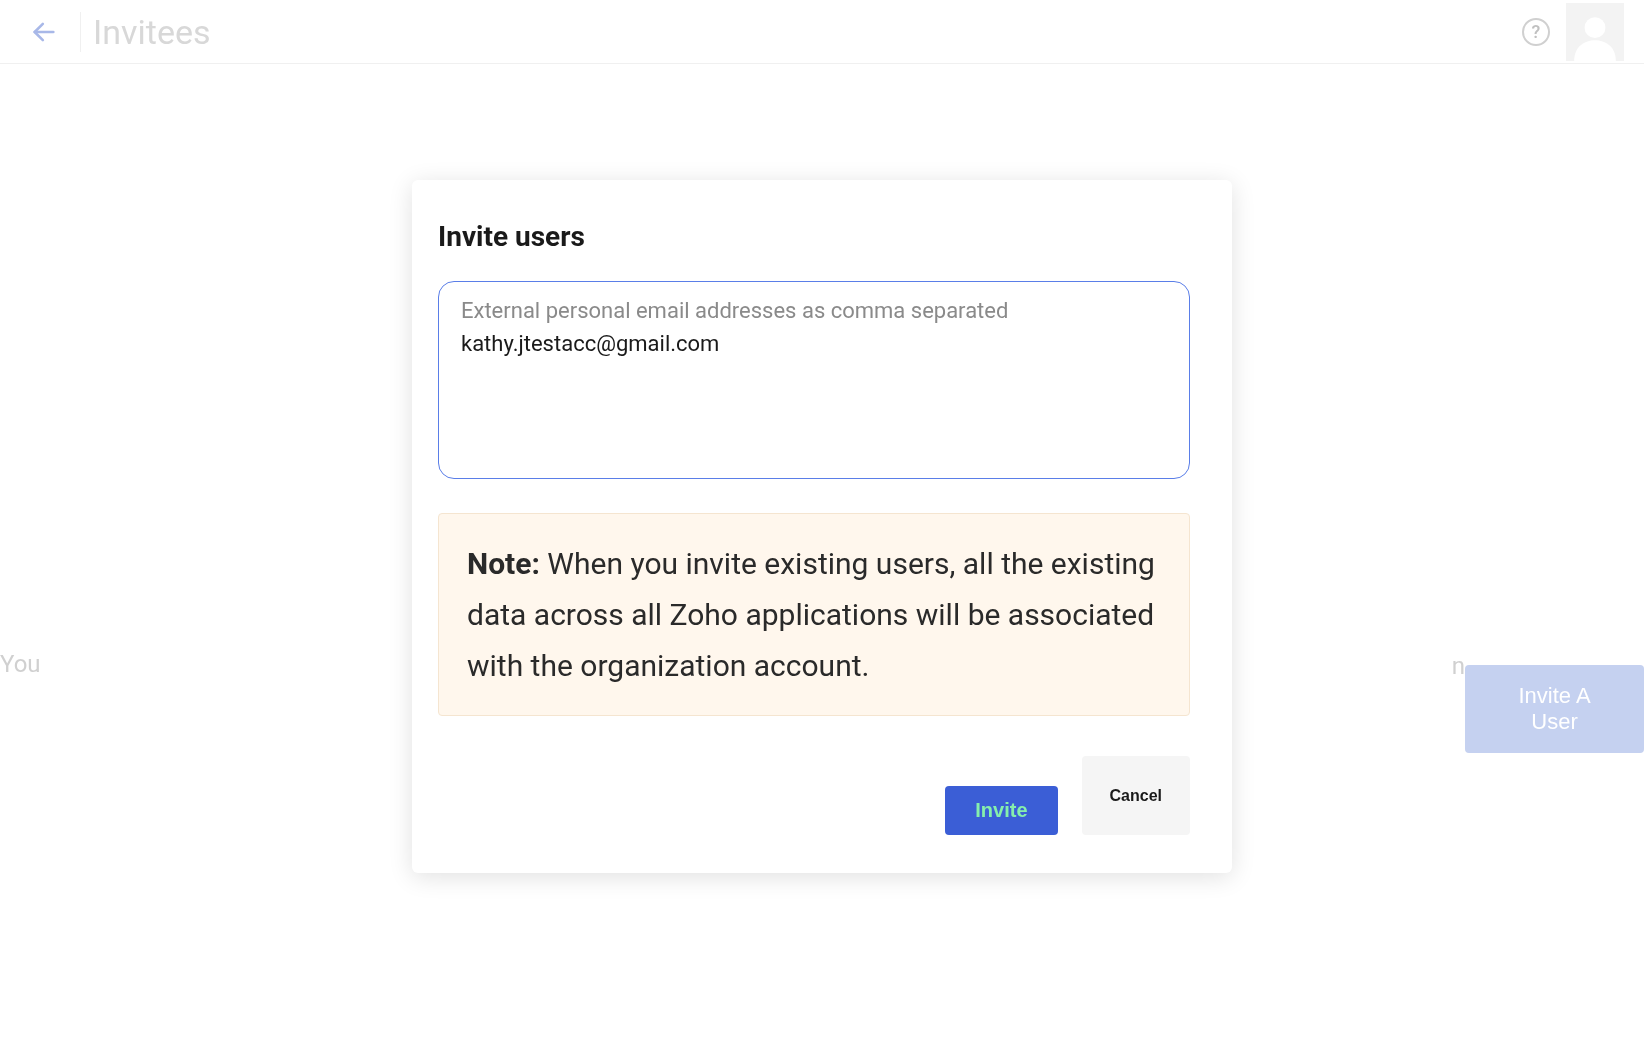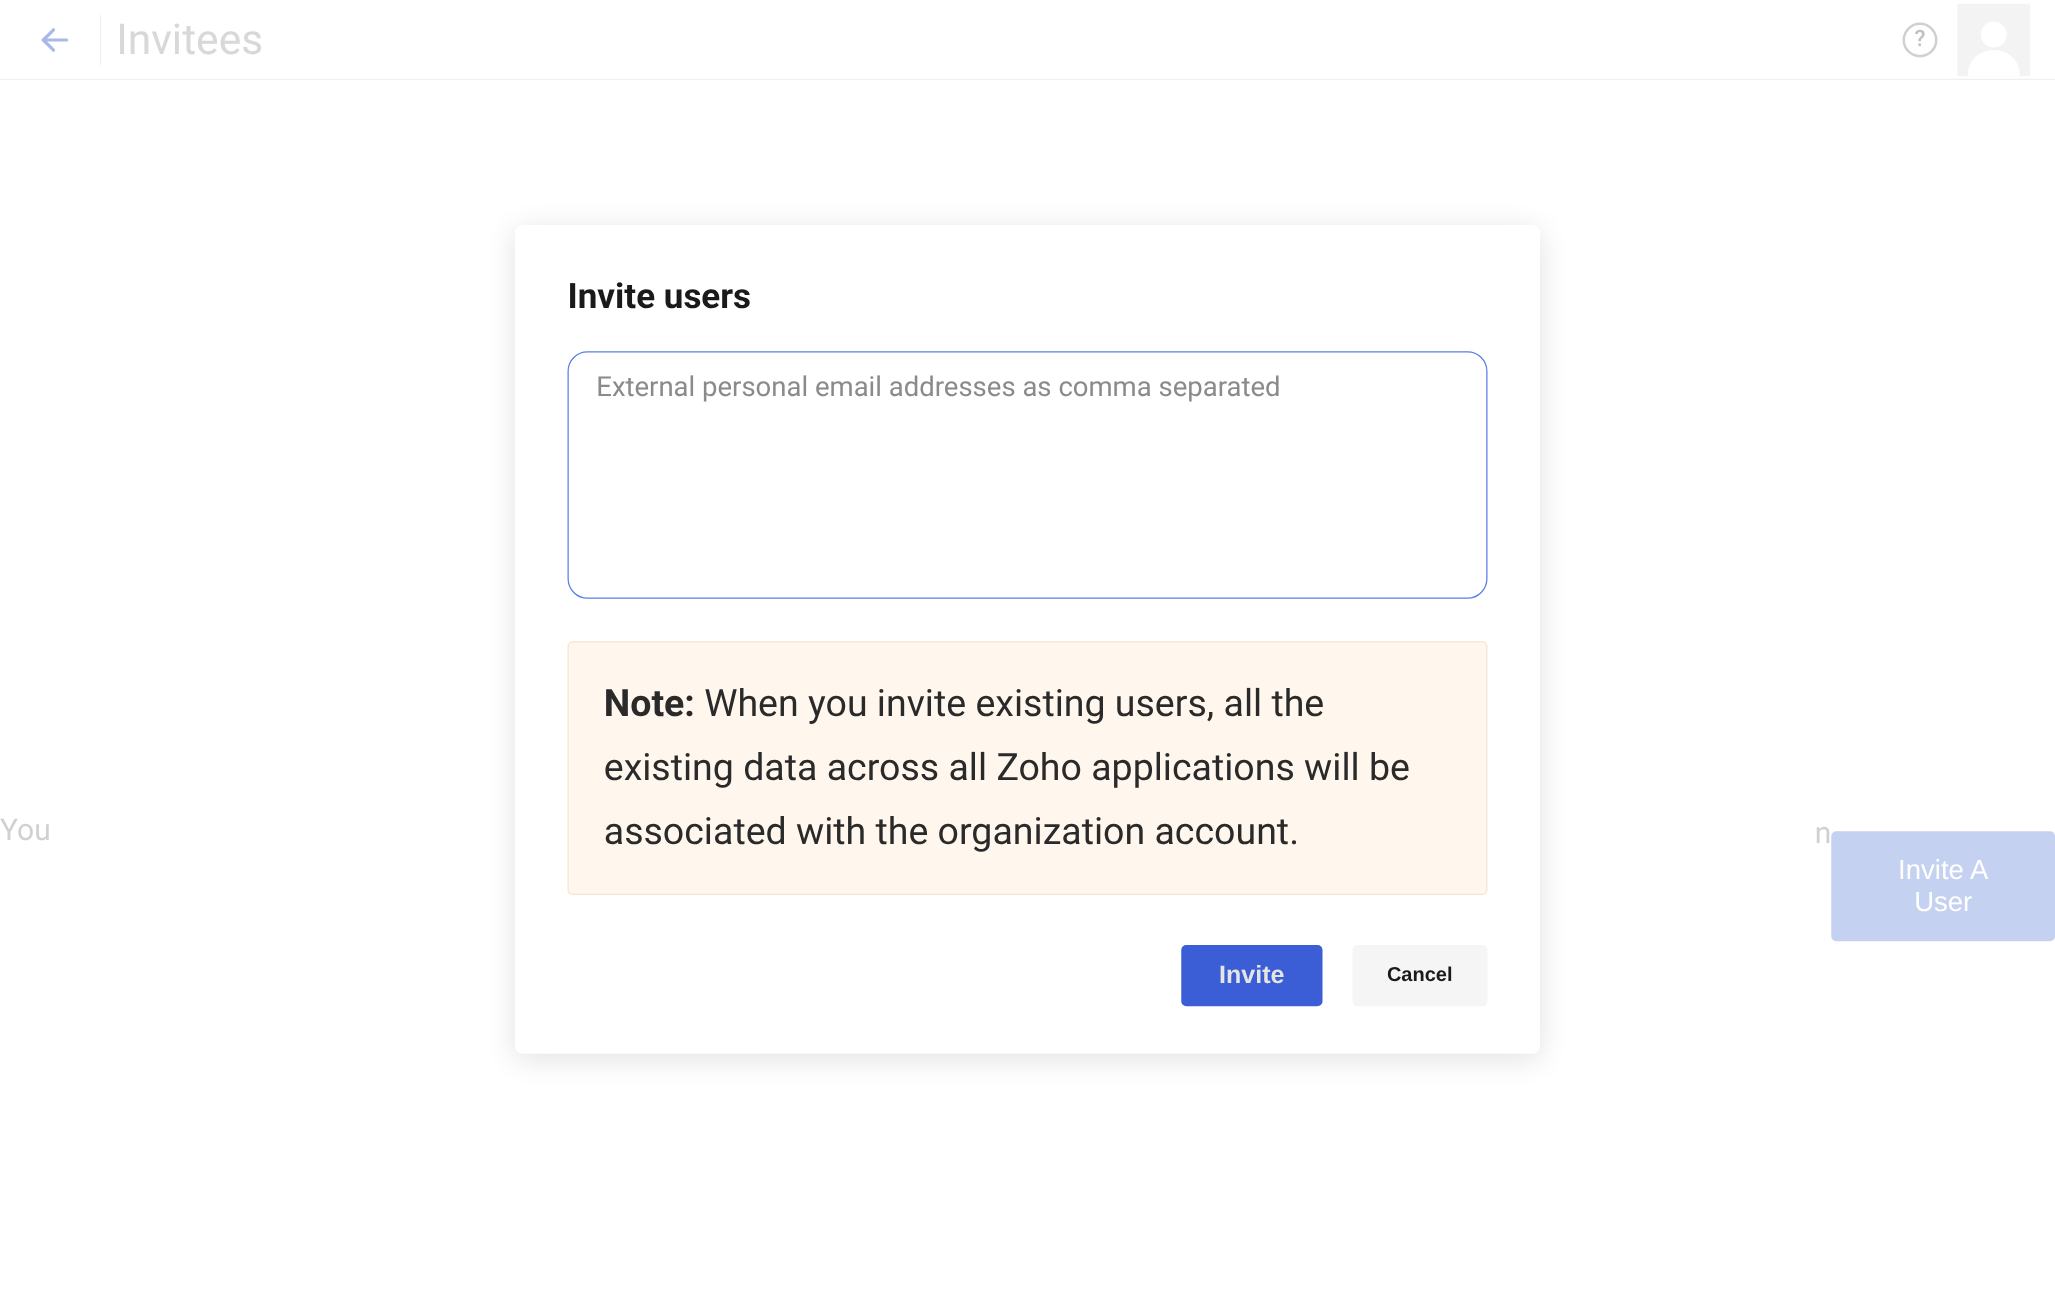--- a/index.html
+++ b/index.html
@@ -114,21 +114,21 @@
       display: flex;
       align-items: flex-start;
       justify-content: center;
       padding-top: 180px;
     }
     .modal {
       background: #ffffff;
       width: 820px;
       border-radius: 6px;
       box-shadow: 0 4px 24px rgba(0,0,0,0.12);
-      padding: 40px 42px 38px 42px;
+      padding: 40px 42px 38px 26px;
     }
     .modal-title {
       font-size: 28px;
       font-weight: 700;
       color: #1a1a1a;
       margin-bottom: 28px;
     }
     .email-input-wrapper {
       border: 1.5px solid #5a7ee8;
       border-radius: 16px;
@@ -164,27 +164,28 @@
     .note-label {
       font-weight: 700;
     }
     .modal-actions {
       display: flex;
       justify-content: flex-end;
       gap: 24px;
     }
     .btn-invite {
       background: #3b5ed6;
-      color: #e5e5e5;
+      color: #86efac;
       border: none;
       padding: 13px 30px;
       font-size: 20px;
       font-weight: 600;
       border-radius: 4px;
       cursor: pointer;
+      margin-top: 30px;
     }
     .btn-cancel {
       background: #f5f5f5;
       color: #1a1a1a;
       border: none;
       padding: 13px 28px;
       font-size: 16px;
       font-weight: 600;
       border-radius: 4px;
       cursor: pointer;
@@ -223,20 +224,21 @@
     <span>n</span>
   </div>
   <button class="invite-user-btn">Invite A User</button>
 </div>
 
 <div class="modal-overlay">
   <div class="modal">
     <div class="modal-title">Invite users</div>
     <div class="email-input-wrapper">
       <div class="email-input-label">External personal email addresses as comma separated</div>
+      <textarea class="email-input" style="">kathy.jtestacc@gmail.com</textarea>
     </div>
     <div class="note-box">
       <span class="note-label">Note:</span>
       <span>When you invite existing users, all the existing data across all Zoho applications will be associated with the organization account.</span>
     </div>
     <div class="modal-actions">
       <button class="btn-invite">Invite</button>
       <button class="btn-cancel">Cancel</button>
     </div>
   </div>

